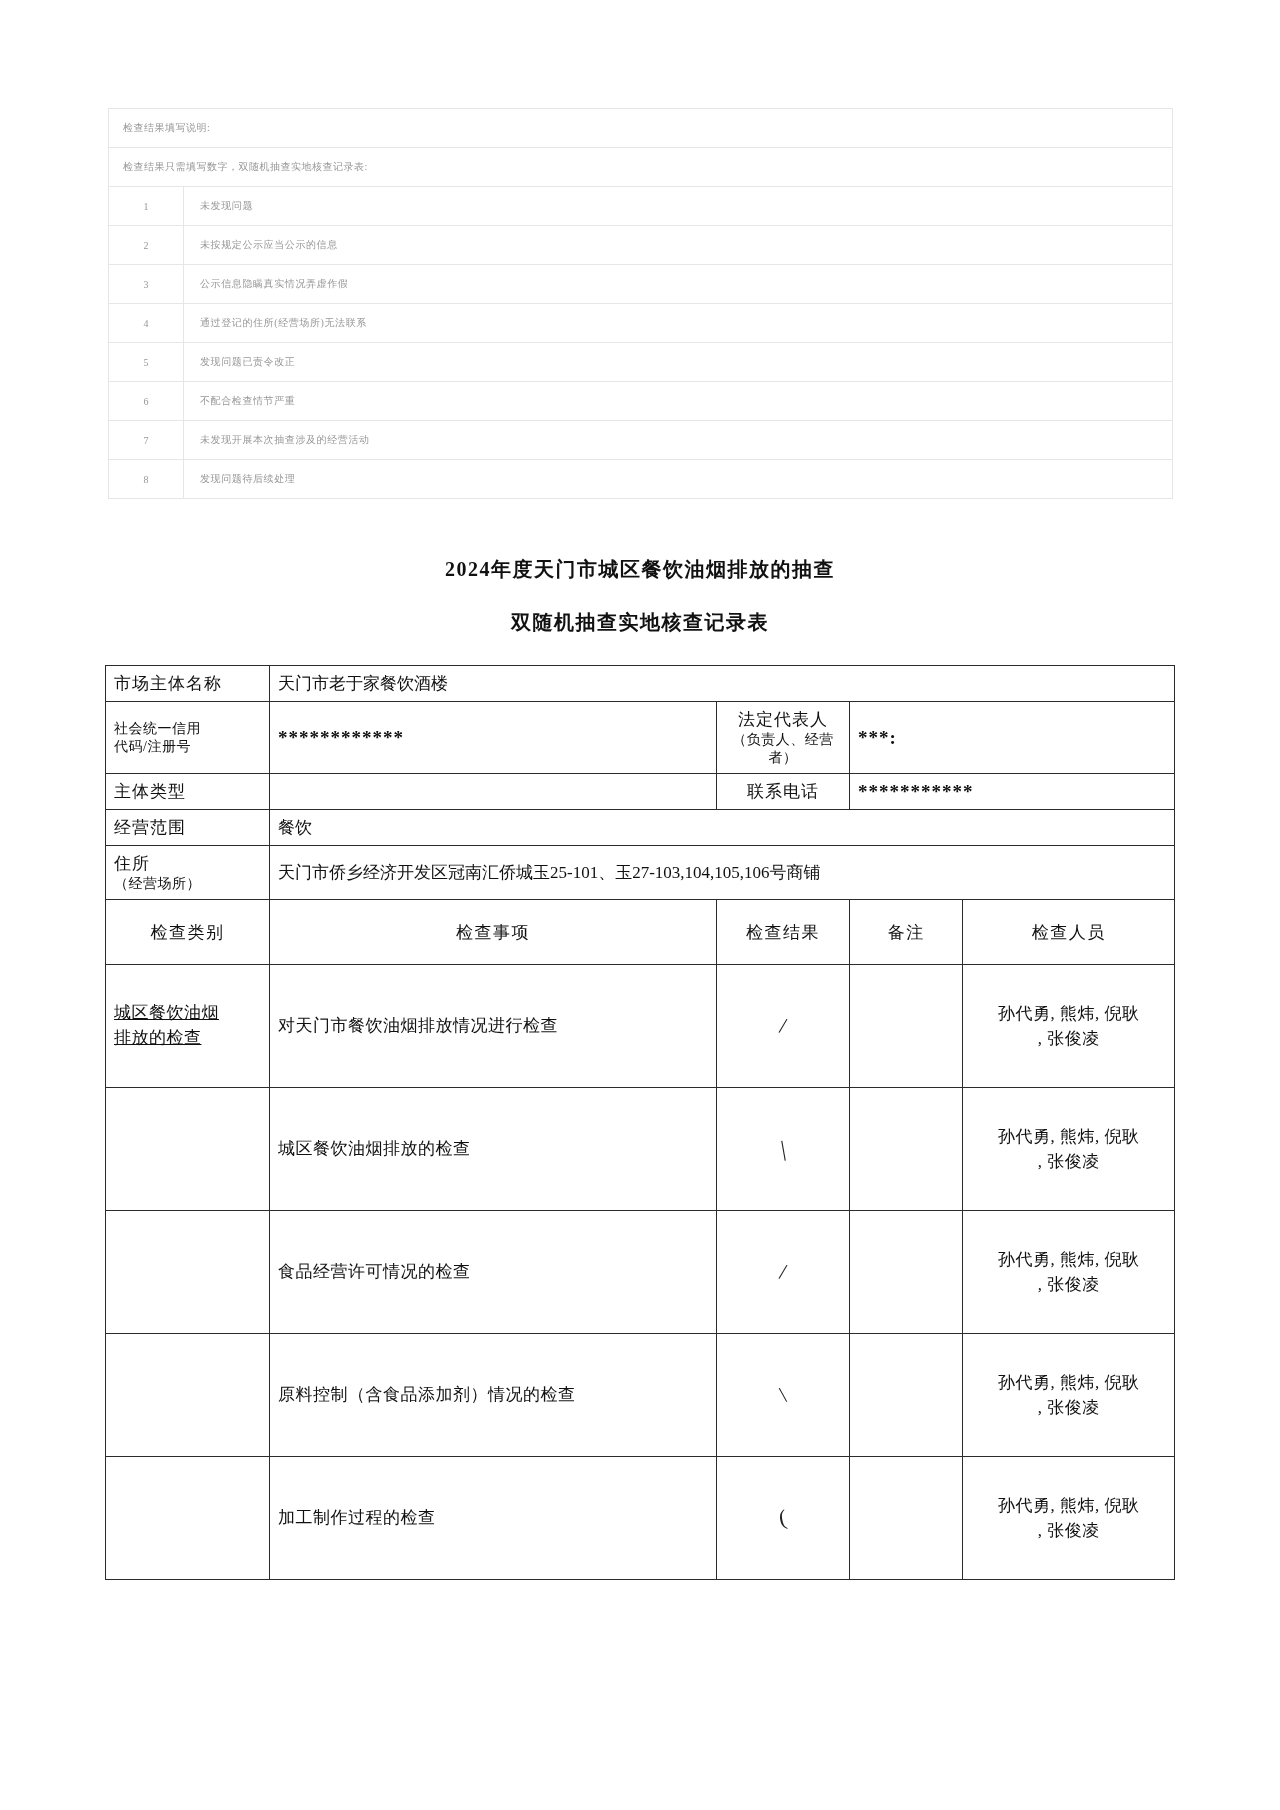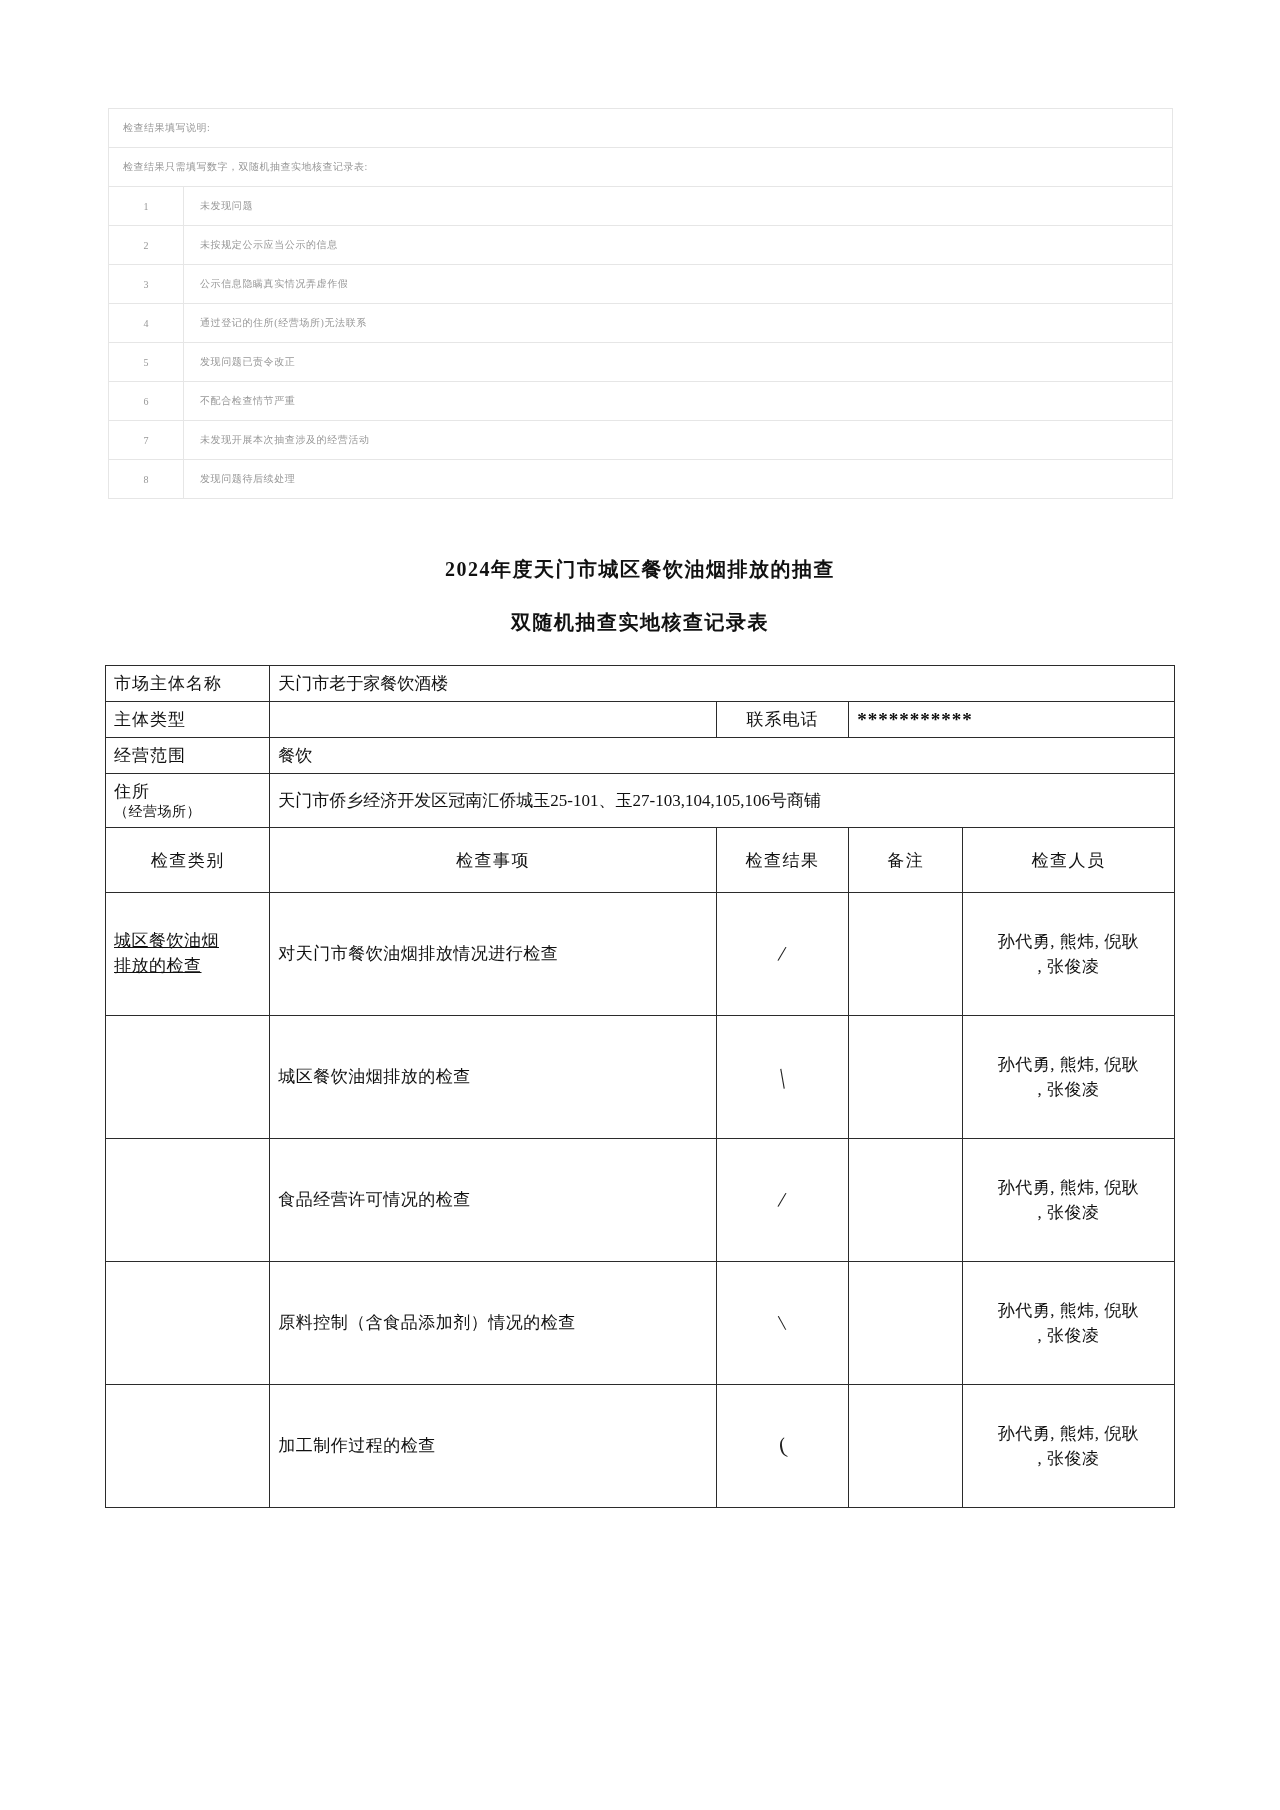--- a/index.html
+++ b/index.html
@@ -213,20 +213,32 @@
       <col style="width:115px">
       <col style="width:215px">
     </colgroup>
 
     <tbody>
         <tr>
       <td class="lbl">市场主体名称</td>
       <td class="val" colspan="5">天门市老于家餐饮酒楼</td>
     </tr>
 
+    <tr>
+      <td class="lbl">
+        <span class="small-sub">社会统一信用</span>
+        <span class="small-sub">代码/注册号</span>
+      </td>
+      <td class="val masked" colspan="2">************</td>
+      <td class="lbl2">
+        <span>法定代表人</span>
+        <span class="small-sub">（负责人、经营者）</span>
+      </td>
+      <td class="val masked" colspan="2">***:</td>
+    </tr>
 
     <tr>
       <td class="lbl">主体类型</td>
       <td class="val" colspan="2"></td>
       <td class="lbl2">联系电话</td>
       <td class="val masked" colspan="2">***********</td>
     </tr>
 
     <tr>
       <td class="lbl">经营范围</td>

